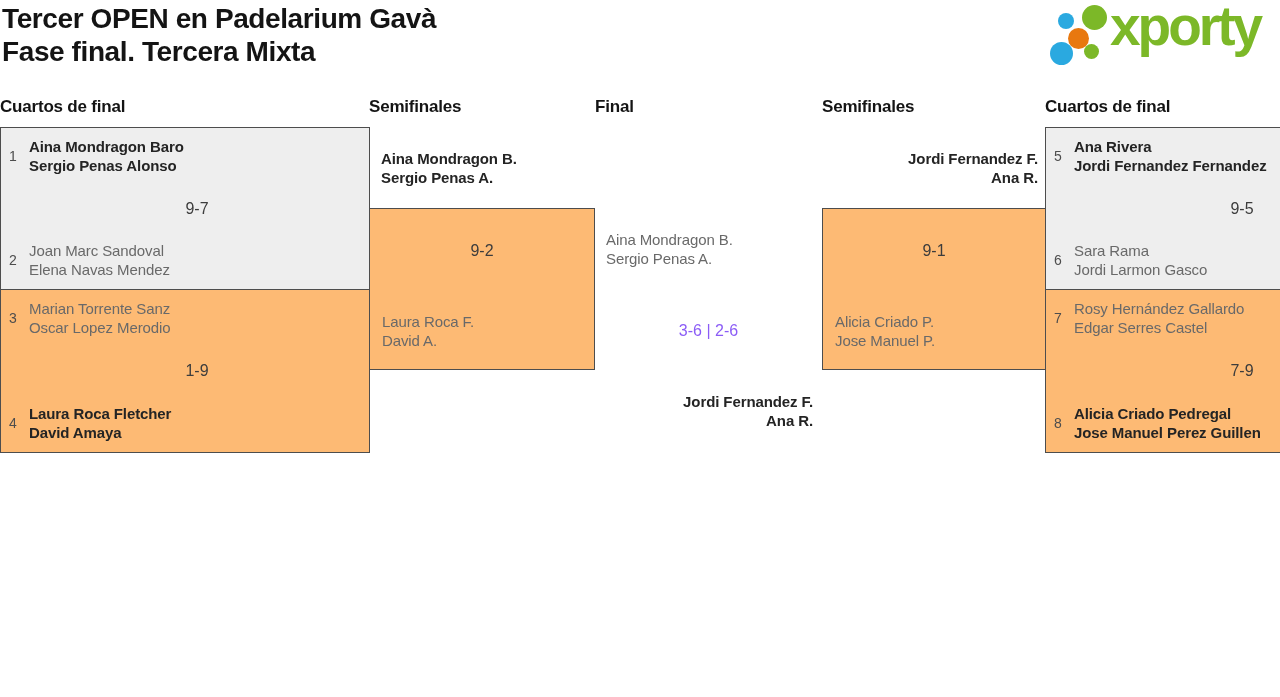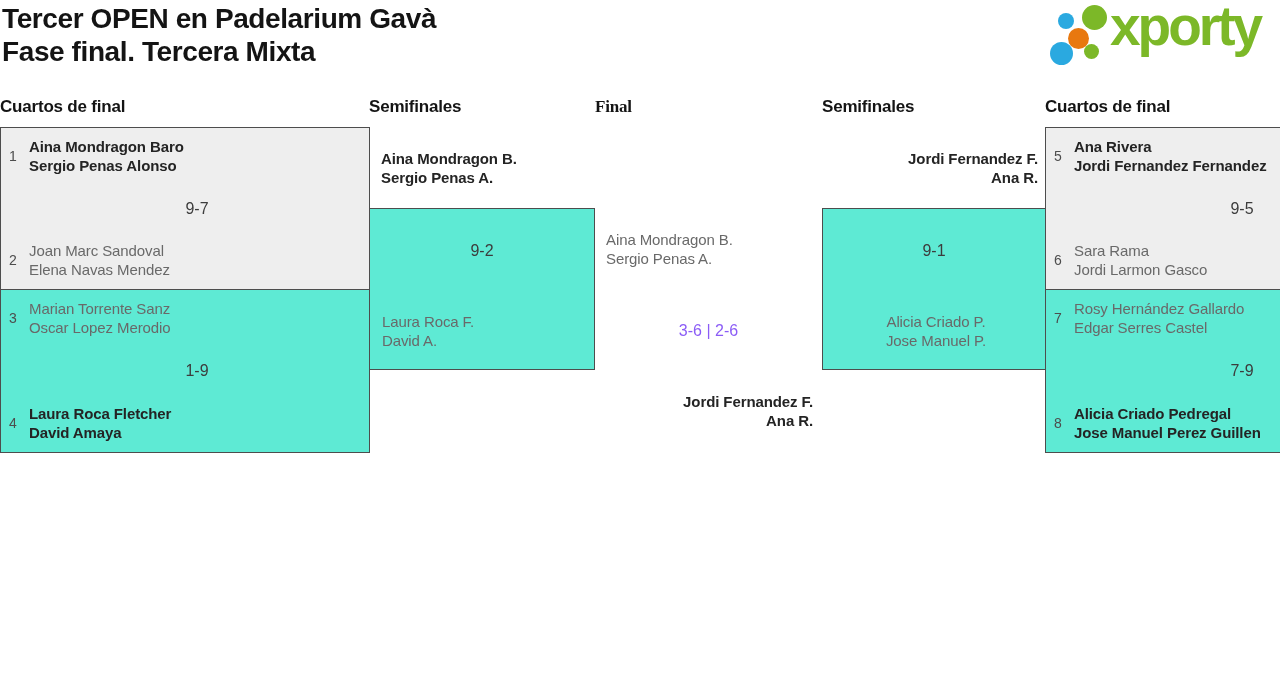--- a/index.html
+++ b/index.html
@@ -25,25 +25,25 @@
     position:absolute; left:1110px; top:-6px;
     font-size:55px; font-weight:700; letter-spacing:-3px; color:#7cb828;
   }
   
   .col-h {
     position:absolute; top:97px; 
     font-size:17px; font-weight:700; letter-spacing:-0.2px; color:#141414;
   }
   .h-qf-l { left:0;      width:370px; }
   .h-sf-l { left:369px;  width:226px; }
-  .h-fin  { left:595px;  width:227px;font-family:Liberation Serif, serif; }
+  .h-fin  { left:595px;  width:227px; }
   .h-sf-r { left:822px;  width:224px; }
   .h-qf-r { left:1045px; width:370px; }
   
-  .box { position:absolute; border:1px solid #4d4d4d; background:#5eead4; }
+  .box { position:absolute; border:1px solid #4d4d4d; background:#fdba74; }
   .box.gray { background:#eeeeee; }
   .qf1 { left:0;      top:127px; width:370px; height:163px; }
   .qf2 { left:0;      top:289px; width:370px; height:164px; }
   .qf3 { left:1045px; top:127px; width:370px; height:163px; }
   .qf4 { left:1045px; top:289px; width:370px; height:164px; }
   .sfb-l { left:369px; top:208px; width:226px; height:162px; }
   .sfb-r { left:822px; top:208px; width:224px; height:162px;padding-left:17px; }
   
   .team { position:absolute; display:flex; align-items:center; }
   .team .seed { width:16px; flex:none; font-size:14px; color:#4d4d4d; }
@@ -53,21 +53,21 @@
   .t1 { left:8px; top:9px; }
   .t2 { left:8px; bottom:10px; }
   .qscore {
     position:absolute; top:72px; left:0; width:100%;
     text-align:center; font-size:16px; color:#3c3c3c;padding-left:24px;
   }
   .sf-team { position:absolute; font-size:15px; line-height:19px; letter-spacing:-0.1px; }
   .sfl-t1 { left:377px; top:149px; }
   .sfr-t1 { left:822px; top:149px; width:216px; text-align:right; }
   .sf-in-l { left:8px;  top:103px; }
-  .sf-in-r { left:8px; right:8px; top:103px; text-align:center; }
+  .sf-in-r { left:8px; right:8px; top:103px; text-align:left; }
   .sfscore {
     position:absolute; top:33px; left:0; width:100%;
     text-align:center; font-size:16px; color:#3c3c3c;
   }
   .fin-t1 { left:602px; top:230px; }
   .fin-score {
     position:absolute; left:595px; top:322px; width:227px;
     text-align:center; font-size:16px; color:#8b5cf6;
   }
   .fin-t2 { left:595px; top:392px; width:218px; text-align:right; }

